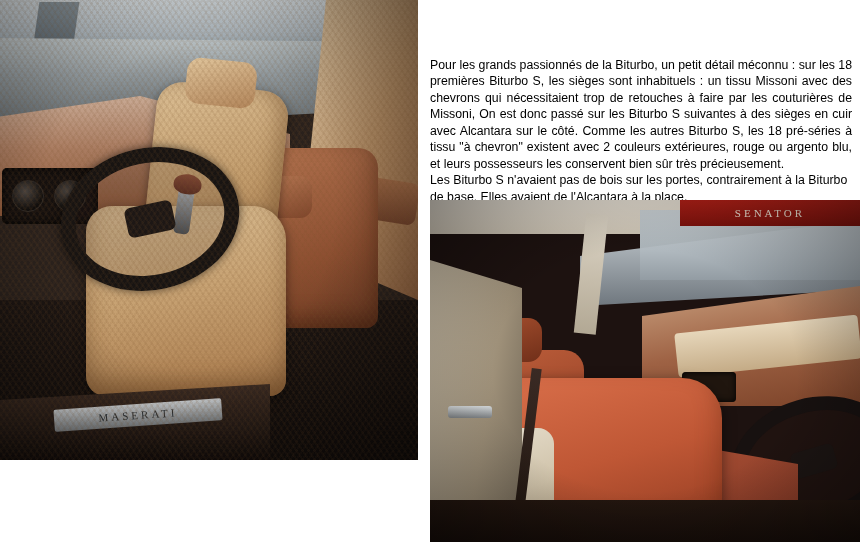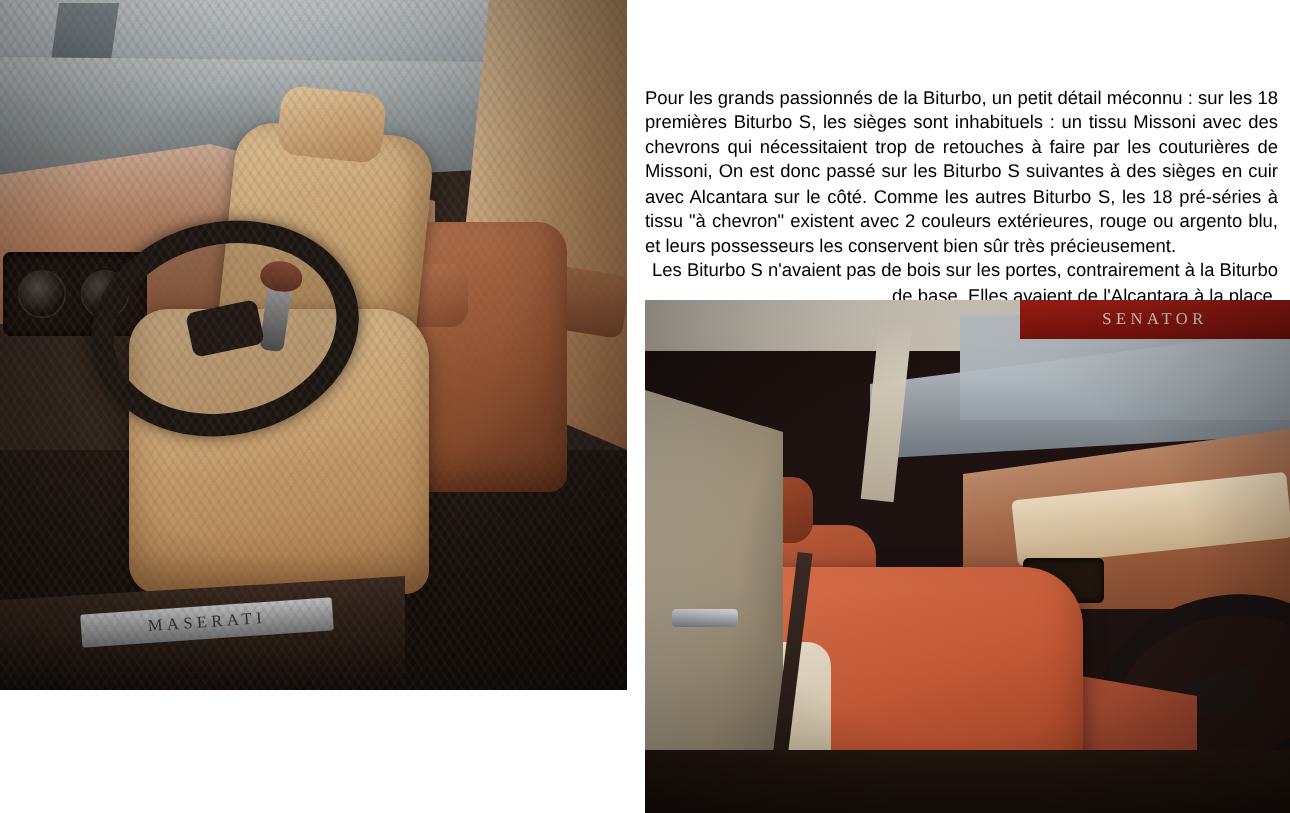--- a/index.html
+++ b/index.html
@@ -351,21 +351,21 @@
   }
   .text-block p {
     margin: 0;
     font-size: 12.3px;
     line-height: 1.34;
     color: #000000;
     text-align: justify;
     font-family: "Liberation Sans", sans-serif;
   }
   .text-block p.last {
-    text-align: right;
+    text-align: left;
   }
 </style>
 </head>
 <body>
 
 <div class="page">
 
   <div class="photo-left">
     <div class="pl-sky"></div>
     <div class="pl-windshield"></div>

